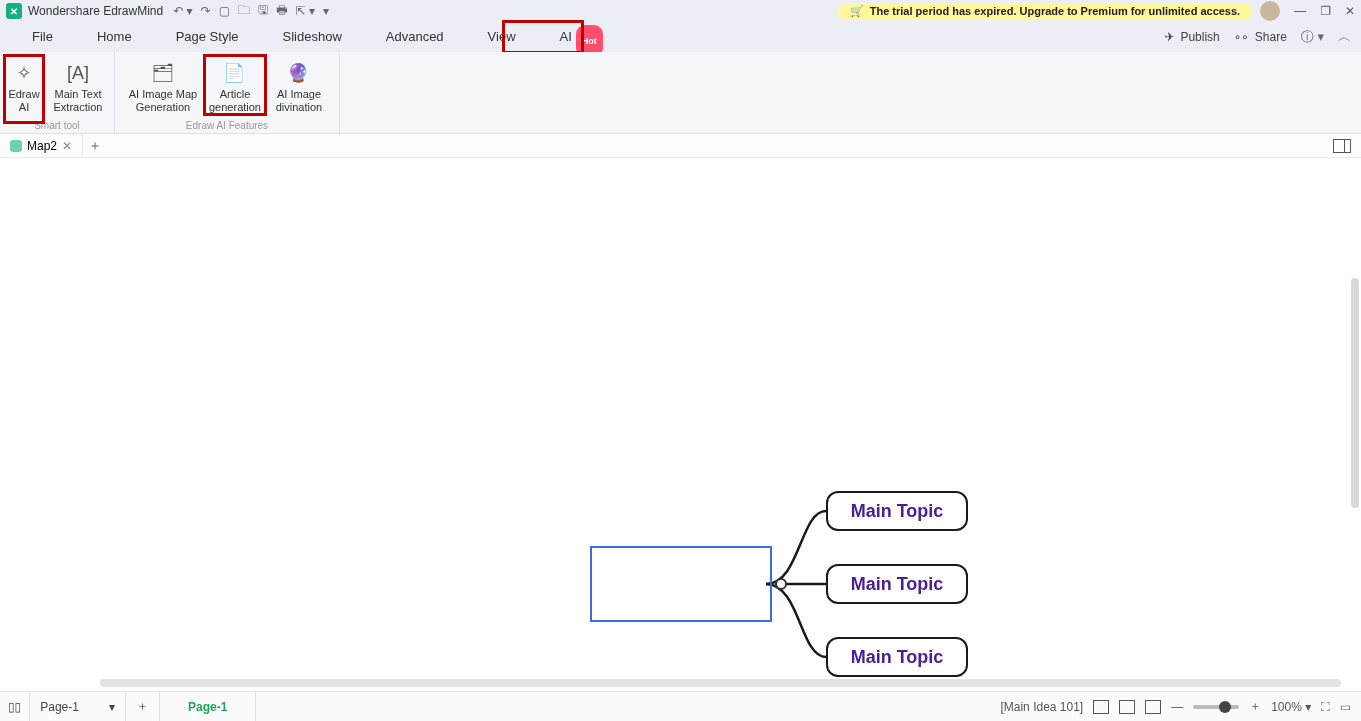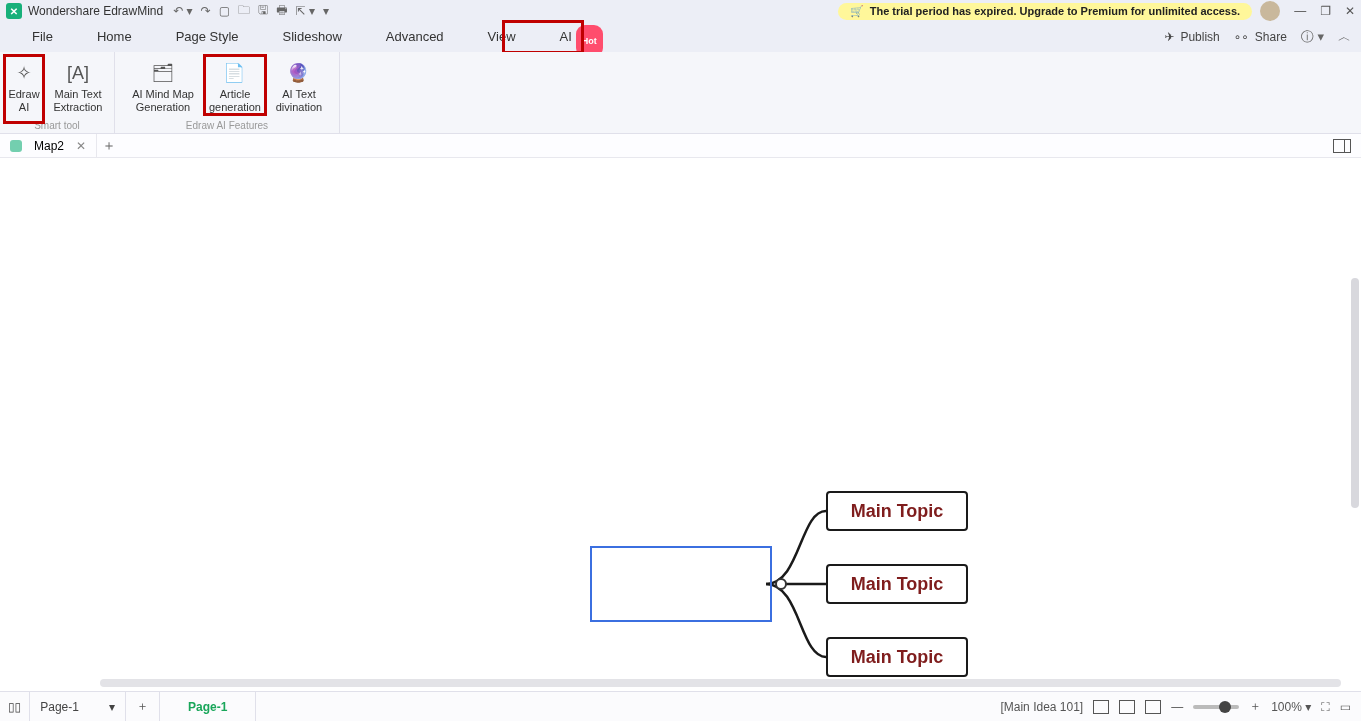--- a/index.html
+++ b/index.html
@@ -31,38 +31,38 @@
   .ribbon { display:flex; height:82px; background:#f5f6fa; border-bottom:1px solid #e0e0ea; position:relative;}
   .rgroup { display:flex; flex-direction:column; align-items:center; justify-content:flex-start; padding-top:6px; border-right:1px solid #e0e0ea;}
   .rgroup .btns { display:flex;}
   .rbtn { display:flex; flex-direction:column; align-items:center; justify-content:flex-start; width:55px; padding:2px 2px 0; font-size:11px; color:#333; text-align:center; line-height:13px;}
   .rbtn.wide { width:80px;}
   .rbtn .ricon { width:22px; height:22px; margin:2px 0 4px; color:#555; display:flex; align-items:center; justify-content:center; font-size:18px;}
   .rgroup .glabel { font-size:10px; color:#999; margin-top:auto; padding-bottom:2px;}
 
   
   .doctabs { display:flex; align-items:center; height:24px; background:#fdfdff; border-bottom:1px solid #e8e8ee; font-size:12px;}
-  .doctab { display:flex; align-items:center; gap:12px; padding:0 10px; height:100%; border-right:1px solid #e8e8ee;}
+  .doctab { display:flex; align-items:center; gap:5px; padding:0 10px; height:100%; border-right:1px solid #e8e8ee;}
   .doctab .dicon { width:12px; height:12px; background:#17b07a; border-radius:3px; opacity:.6;}
   .doctab .close { color:#888; font-size:12px;}
   .addtab { width:24px; text-align:center; color:#666; font-size:14px;}
   .doctabs .spacer { flex:1;}
   .panelicon { width:18px; height:14px; border:1.5px solid #555; margin-right:10px; position:relative;}
   .panelicon::after { content:""; position:absolute; right:0; top:0; bottom:0; width:5px; border-left:1.5px solid #555;}
 
   
   .canvaswrap { position:relative; height:533px; background:#fff; overflow:hidden;}
   .vscroll { position:absolute; right:2px; top:120px; width:8px; height:230px; background:#d8d8dd; border-radius:4px;}
   .hscroll { position:absolute; left:100px; right:20px; bottom:4px; height:8px; background:#e3e3e7; border-radius:4px;}
 
   .centralnode { position:absolute; left:597px; top:393px; width:168px; height:66px; background:#19a65a; border-radius:33px; display:flex; align-items:center; justify-content:center; color:#fff; font-weight:bold; font-size:22px; letter-spacing:.5px;}
   .selrect { position:absolute; left:590px; top:388px; width:182px; height:76px; border:2px solid #3b6fe0;}
   .handle { position:absolute; left:775px; top:420px; width:12px; height:12px; border:2px solid #333; border-radius:50%; background:#fff;}
 
-  .topicnode { position:absolute; width:142px; height:40px; border:2px solid #1a1a1a; border-radius:4px; background:#fff; display:flex; align-items:center; justify-content:center; font-weight:bold; font-size:18px; color:#7f1d1d;}
+  .topicnode { position:absolute; width:142px; height:40px; border:2px solid #1a1a1a; border-radius:12px; background:#fff; display:flex; align-items:center; justify-content:center; font-weight:bold; font-size:18px; color:#4c1d95;}
   .t1 { left:826px; top:333px;}
   .t2 { left:826px; top:406px;}
   .t3 { left:826px; top:479px;}
 
   .connectors { position:absolute; left:0; top:0; width:100%; height:100%; pointer-events:none;}
 
   
   .statusbar { display:flex; align-items:center; height:30px; background:#fbfbfd; border-top:1px solid #e0e0ea; font-size:12px; color:#444;}
   .sb-left { display:flex; align-items:center; gap:10px; padding:0 8px; border-right:1px solid #e0e0ea; height:100%;}
   .sb-pagesel { display:flex; align-items:center; gap:30px; padding:0 10px; border-right:1px solid #e0e0ea; height:100%;}
@@ -141,31 +141,31 @@
         <span>Main Text</span>
         <span>Extraction</span>
       </div>
     </div>
     <div class="glabel">Smart tool</div>
   </div>
   <div class="rgroup" style="width:225px;">
     <div class="btns">
       <div class="rbtn wide">
         <div class="ricon">🗂</div>
-        <span>AI Mind Map</span>
+        <span>AI Image Map</span>
         <span>Generation</span>
       </div>
       <div class="rbtn" style="width:64px">
         <div class="ricon">📄</div>
         <span>Article</span>
         <span>generation</span>
       </div>
       <div class="rbtn" style="width:64px">
         <div class="ricon">🔮</div>
-        <span>AI Text</span>
+        <span>AI Image</span>
         <span>divination</span>
       </div>
     </div>
     <div class="glabel">Edraw AI Features</div>
   </div>
   <div class="redbox" style="left:3px; top:2px; width:42px; height:70px;"></div>
   <div class="redbox" style="left:203px; top:2px; width:64px; height:62px;"></div>
 </div>
 
 <div class="doctabs">

